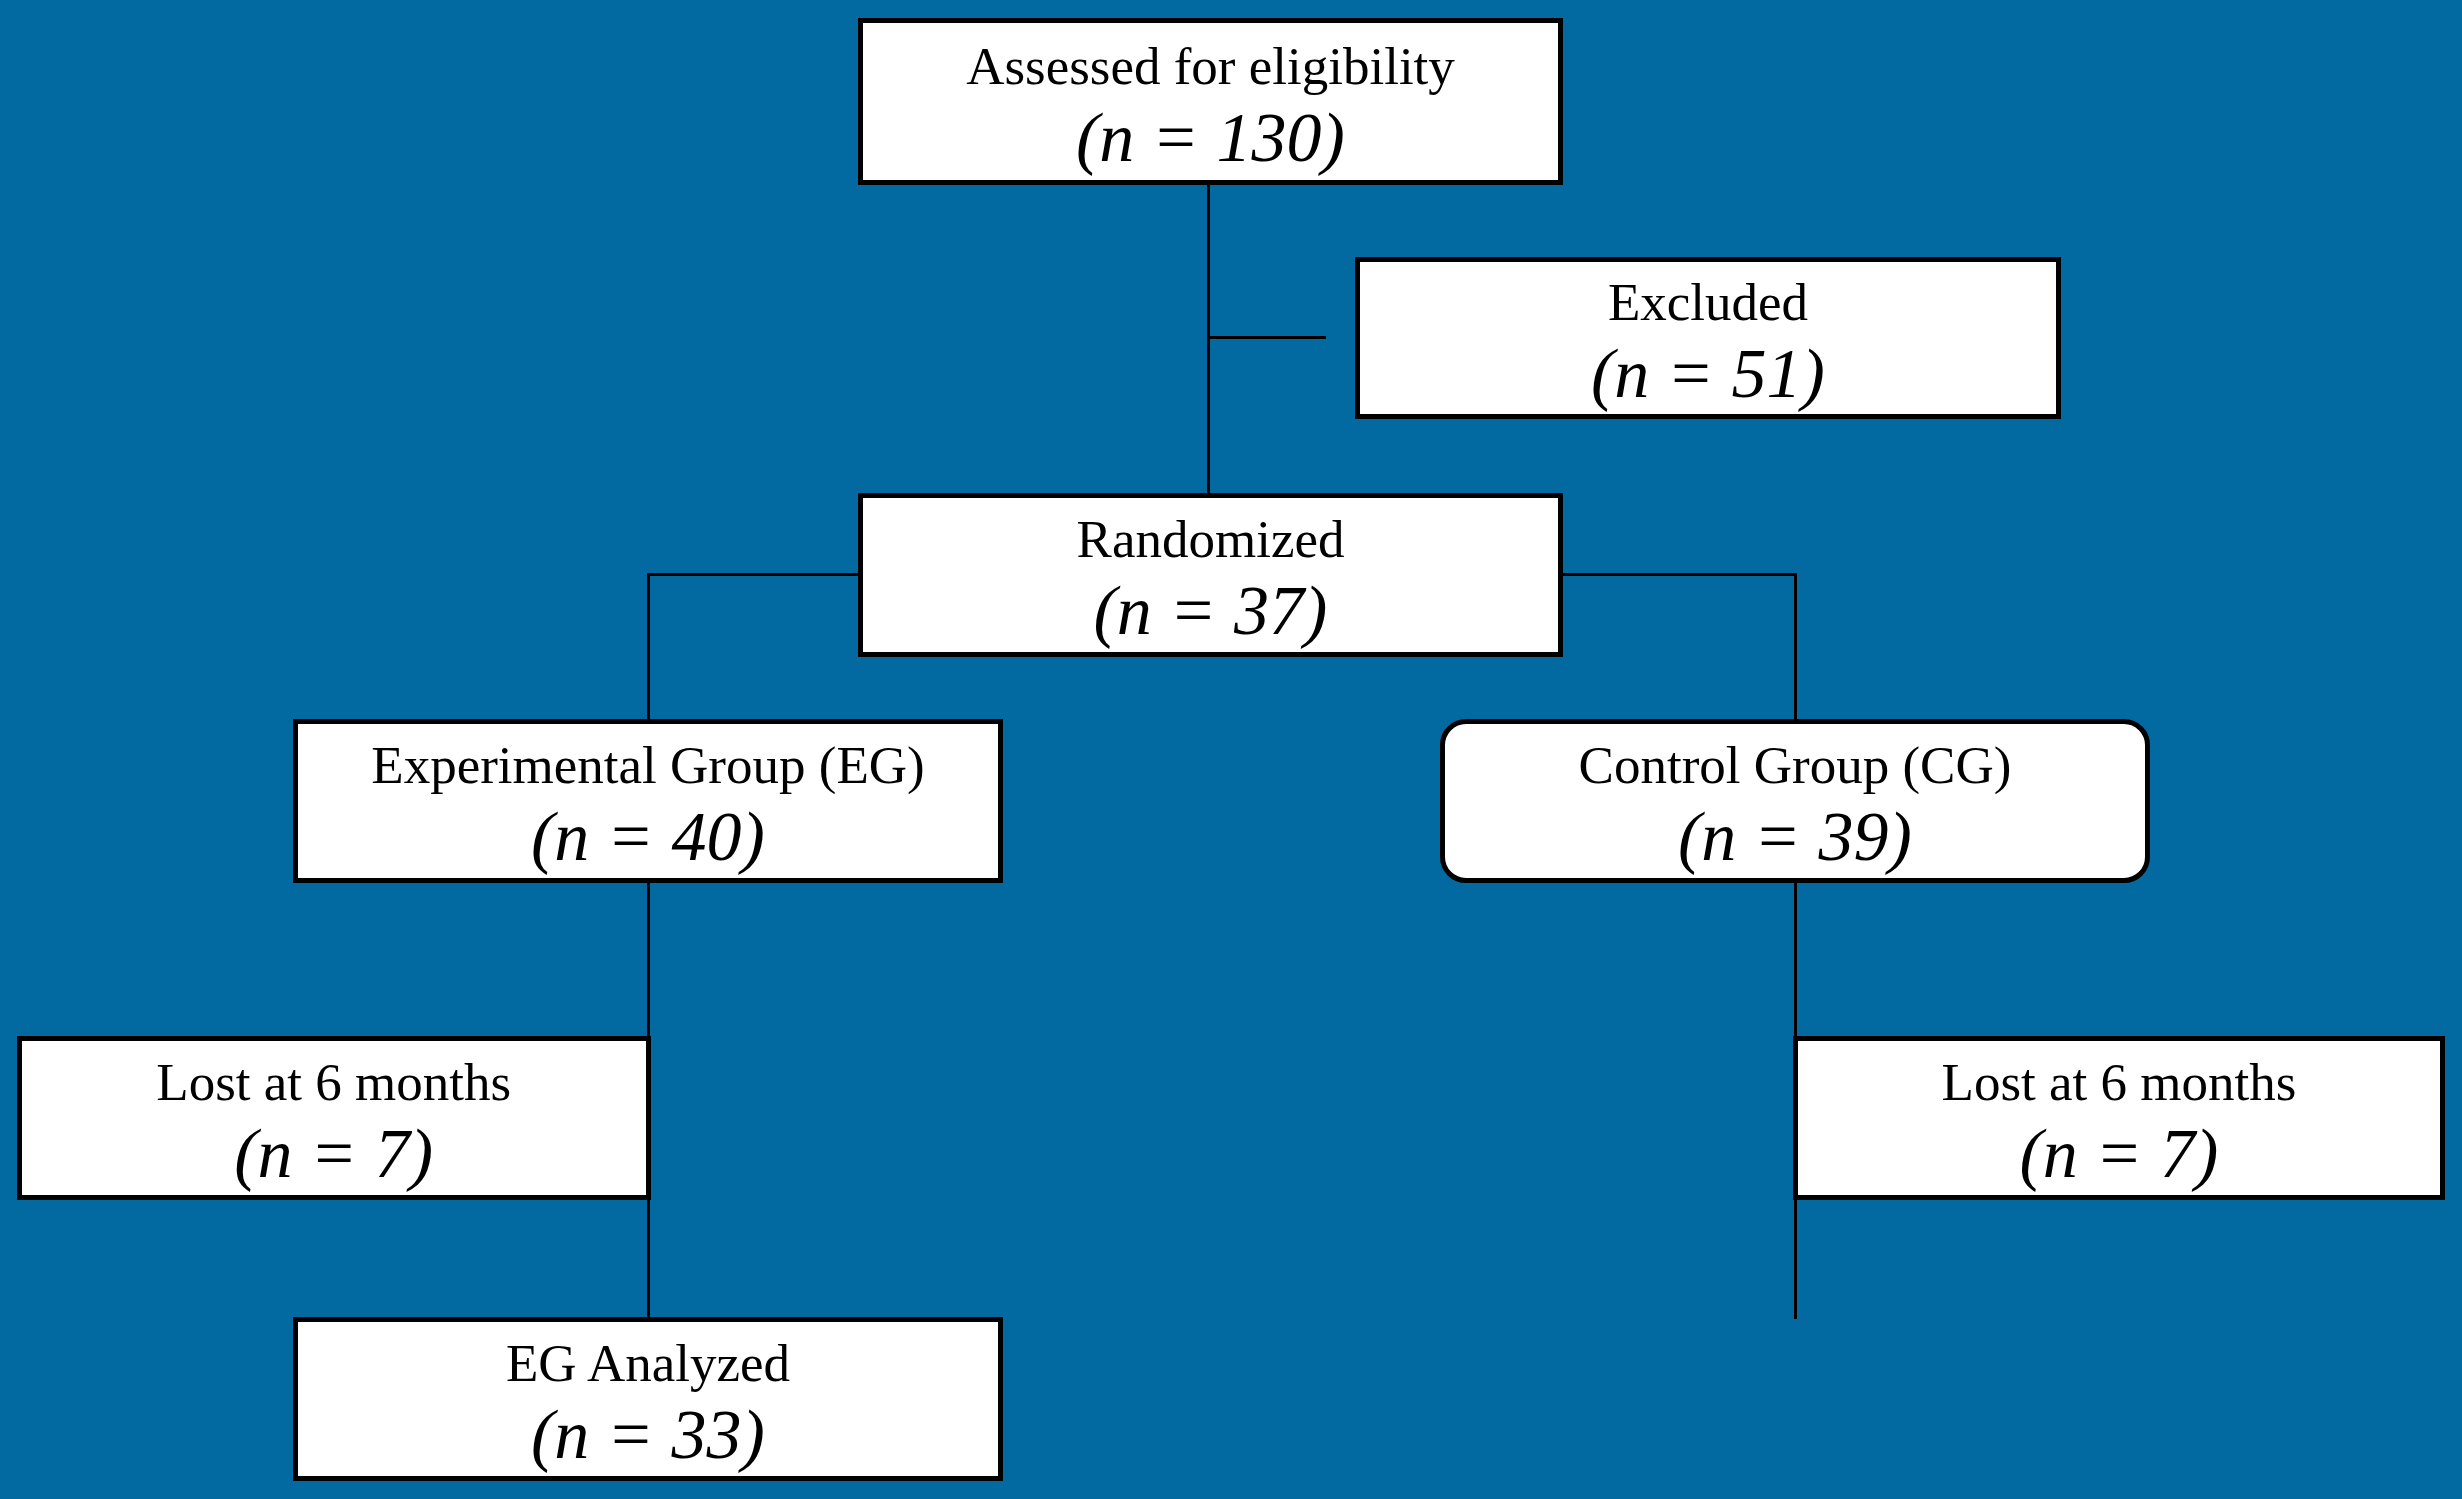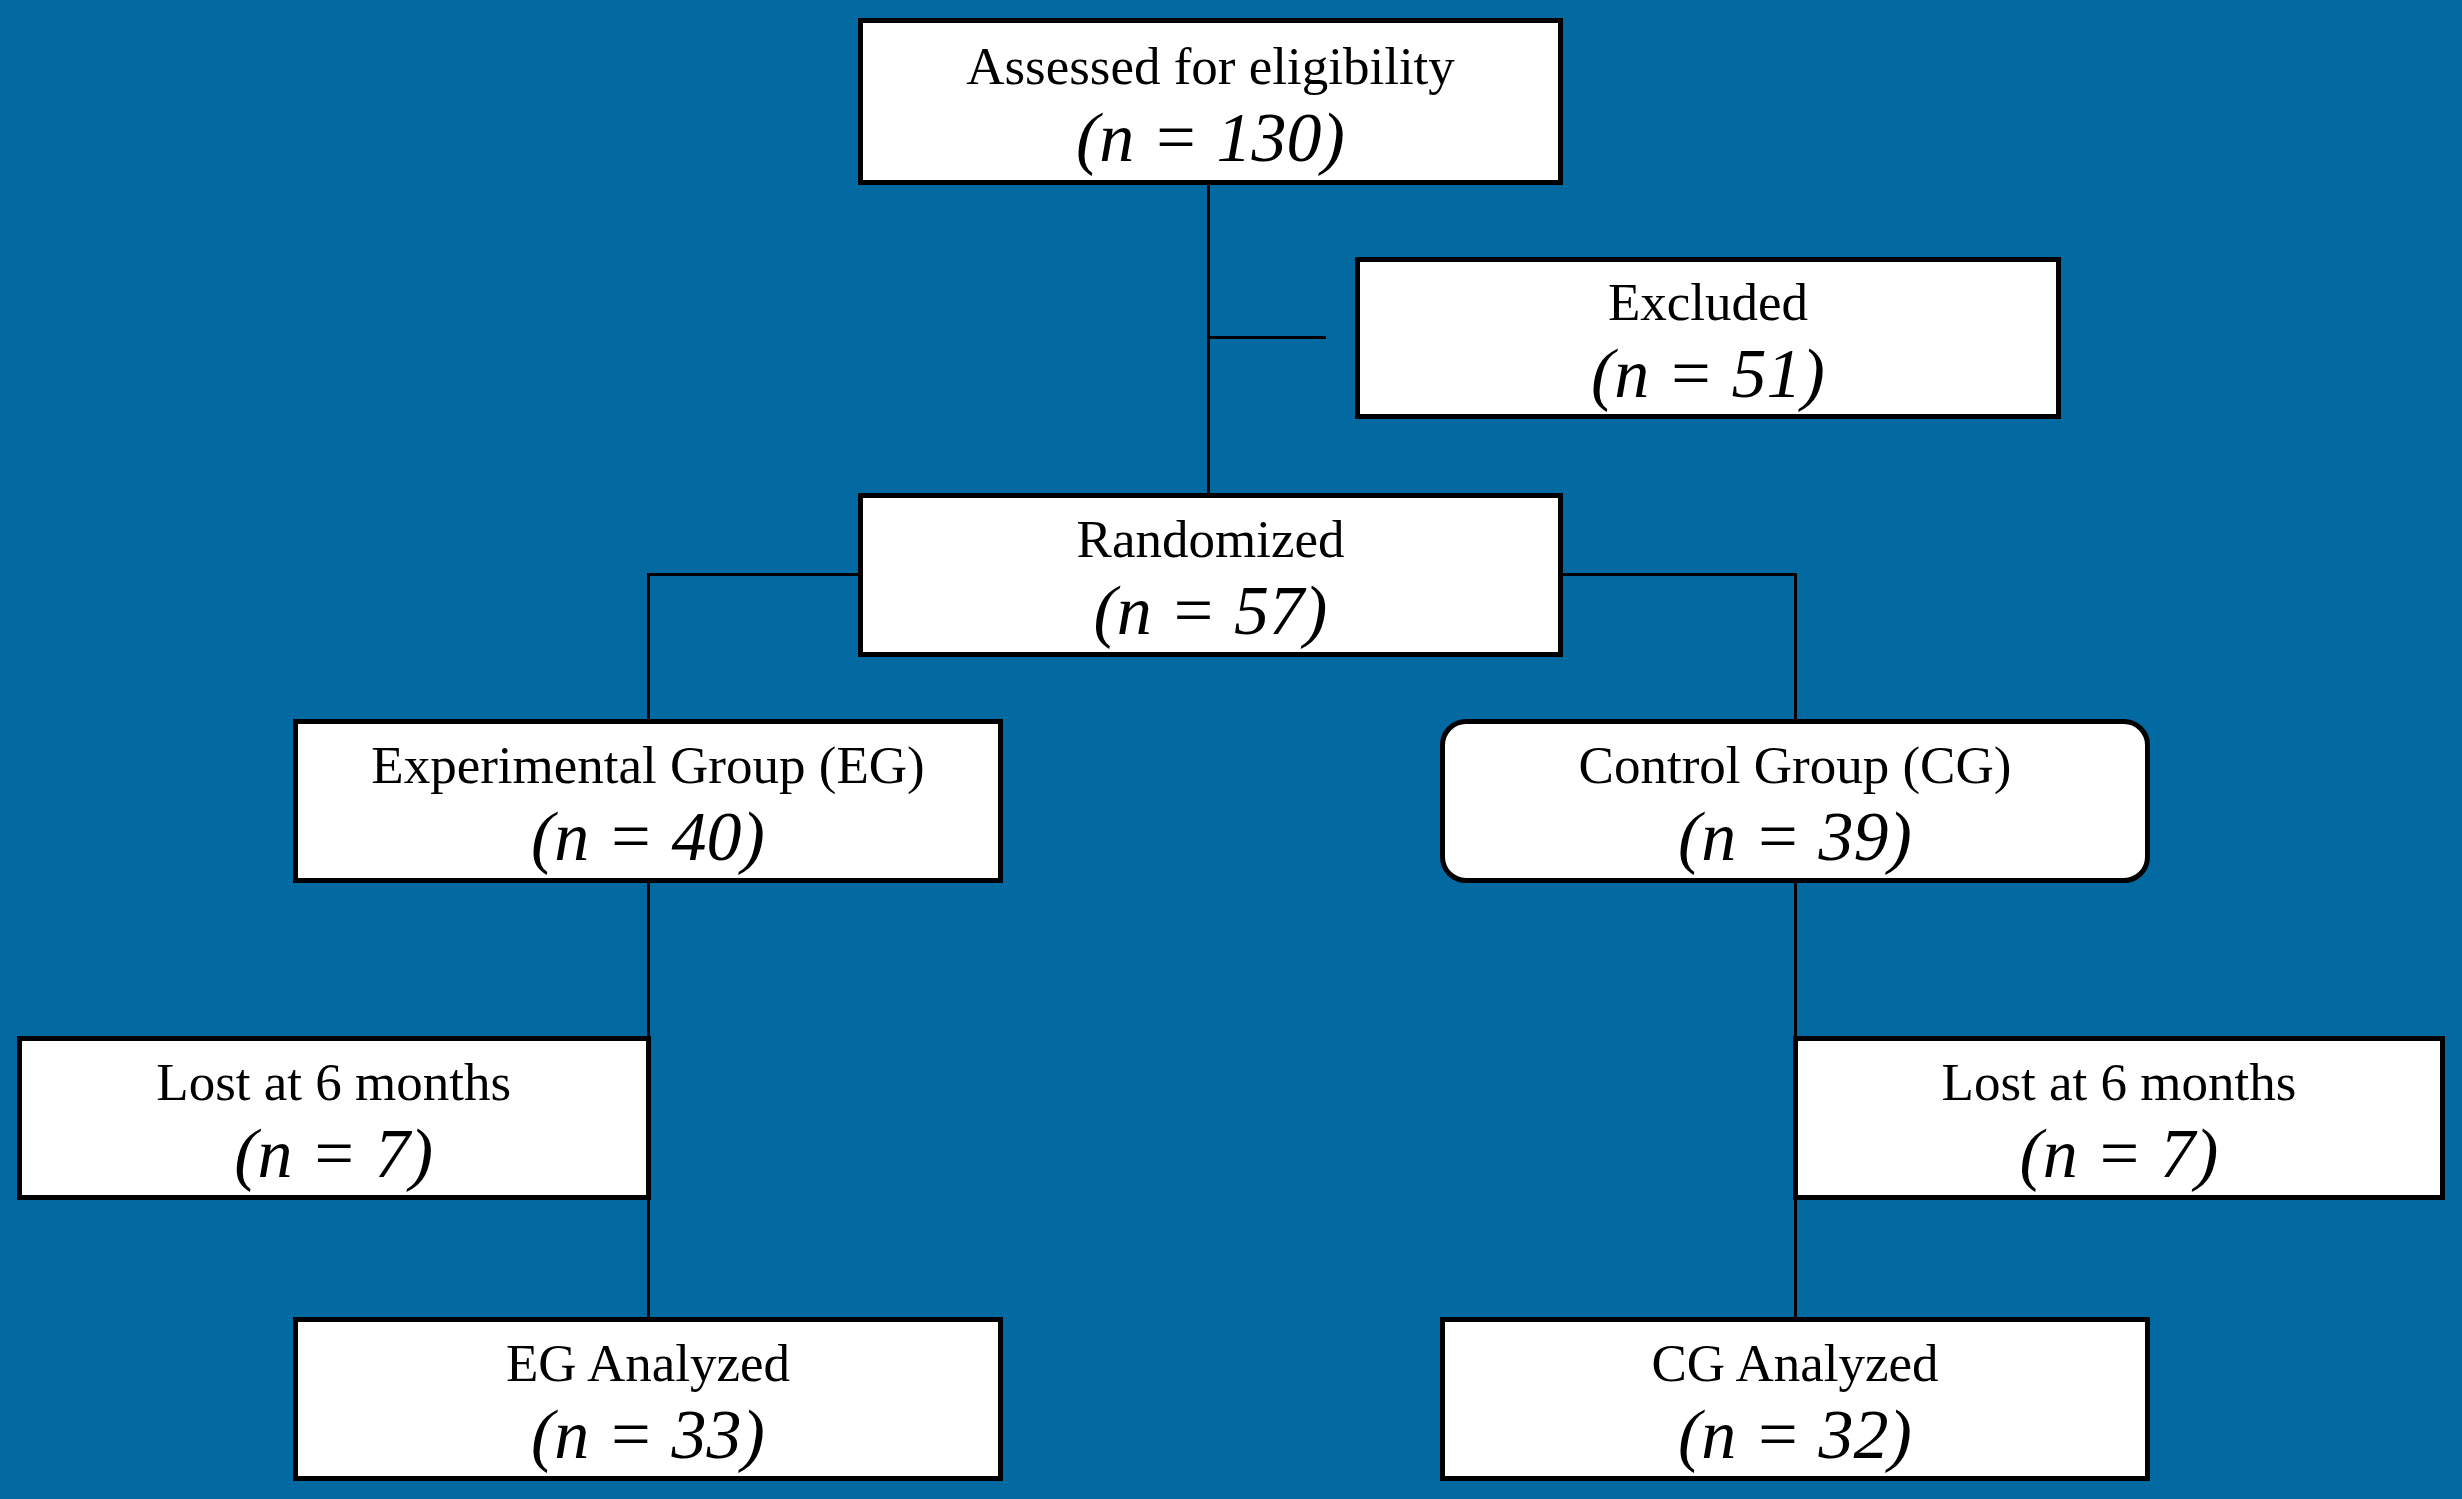--- a/index.html
+++ b/index.html
@@ -46,21 +46,21 @@
     <div class="nval">(n = 130)</div>
   </div>
 
   <div class="node" style="left:1323px; top:257px; width:706px; height:162px;margin-left:32px;">
     <div class="label">Excluded</div>
     <div class="nval">(n = 51)</div>
   </div>
 
   <div class="node" style="left:858px; top:493px; width:705px; height:164px;">
     <div class="label">Randomized</div>
-    <div class="nval">(n = 57)</div>
+    <div class="nval">(n = 37)</div>
   </div>
 
   <div class="node" style="left:293px; top:719px; width:710px; height:164px;">
     <div class="label">Experimental Group (EG)</div>
     <div class="nval">(n = 40)</div>
   </div>
 
   <div class="node" style="left:1440px; top:719px; width:710px; height:164px;border-radius:26px;">
     <div class="label">Control Group (CG)</div>
     <div class="nval">(n = 39)</div>
@@ -74,19 +74,15 @@
   <div class="node" style="left:1793px; top:1036px; width:652px; height:164px;">
     <div class="label">Lost at 6 months</div>
     <div class="nval">(n = 7)</div>
   </div>
 
   <div class="node" style="left:293px; top:1317px; width:710px; height:164px;">
     <div class="label">EG Analyzed</div>
     <div class="nval">(n = 33)</div>
   </div>
 
-  <div class="node" style="left:1440px; top:1317px; width:710px; height:164px;">
-    <div class="label">CG Analyzed</div>
-    <div class="nval">(n = 32)</div>
-  </div>
 
 </div>
 
 
 </body></html>

